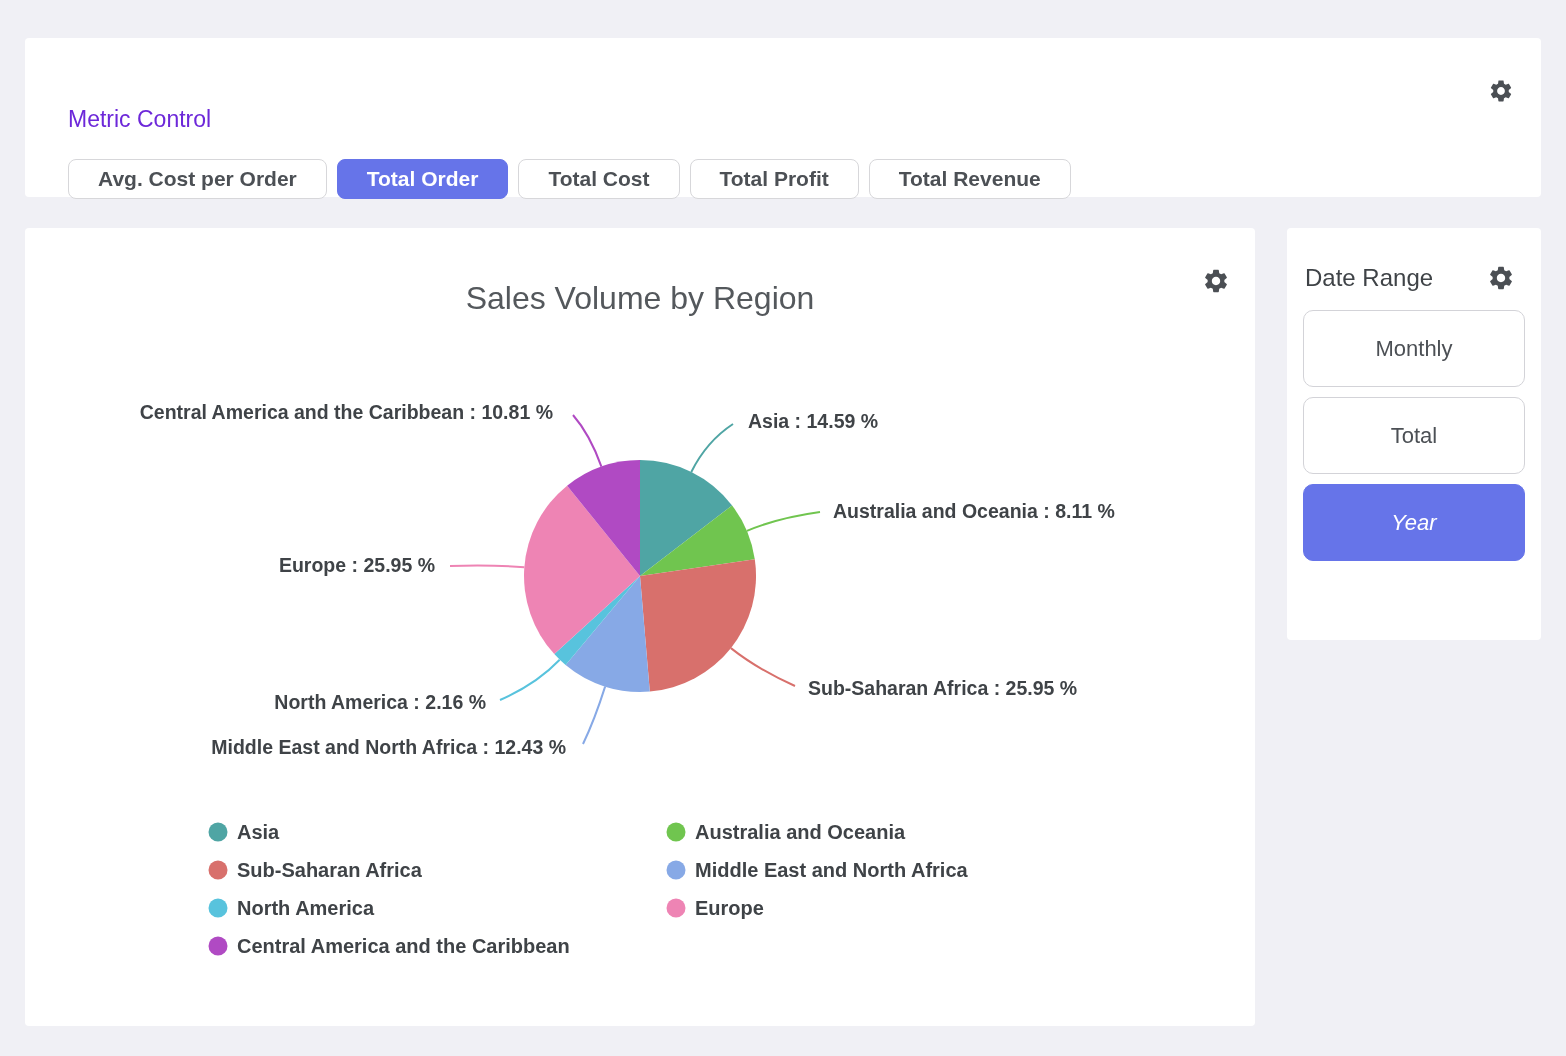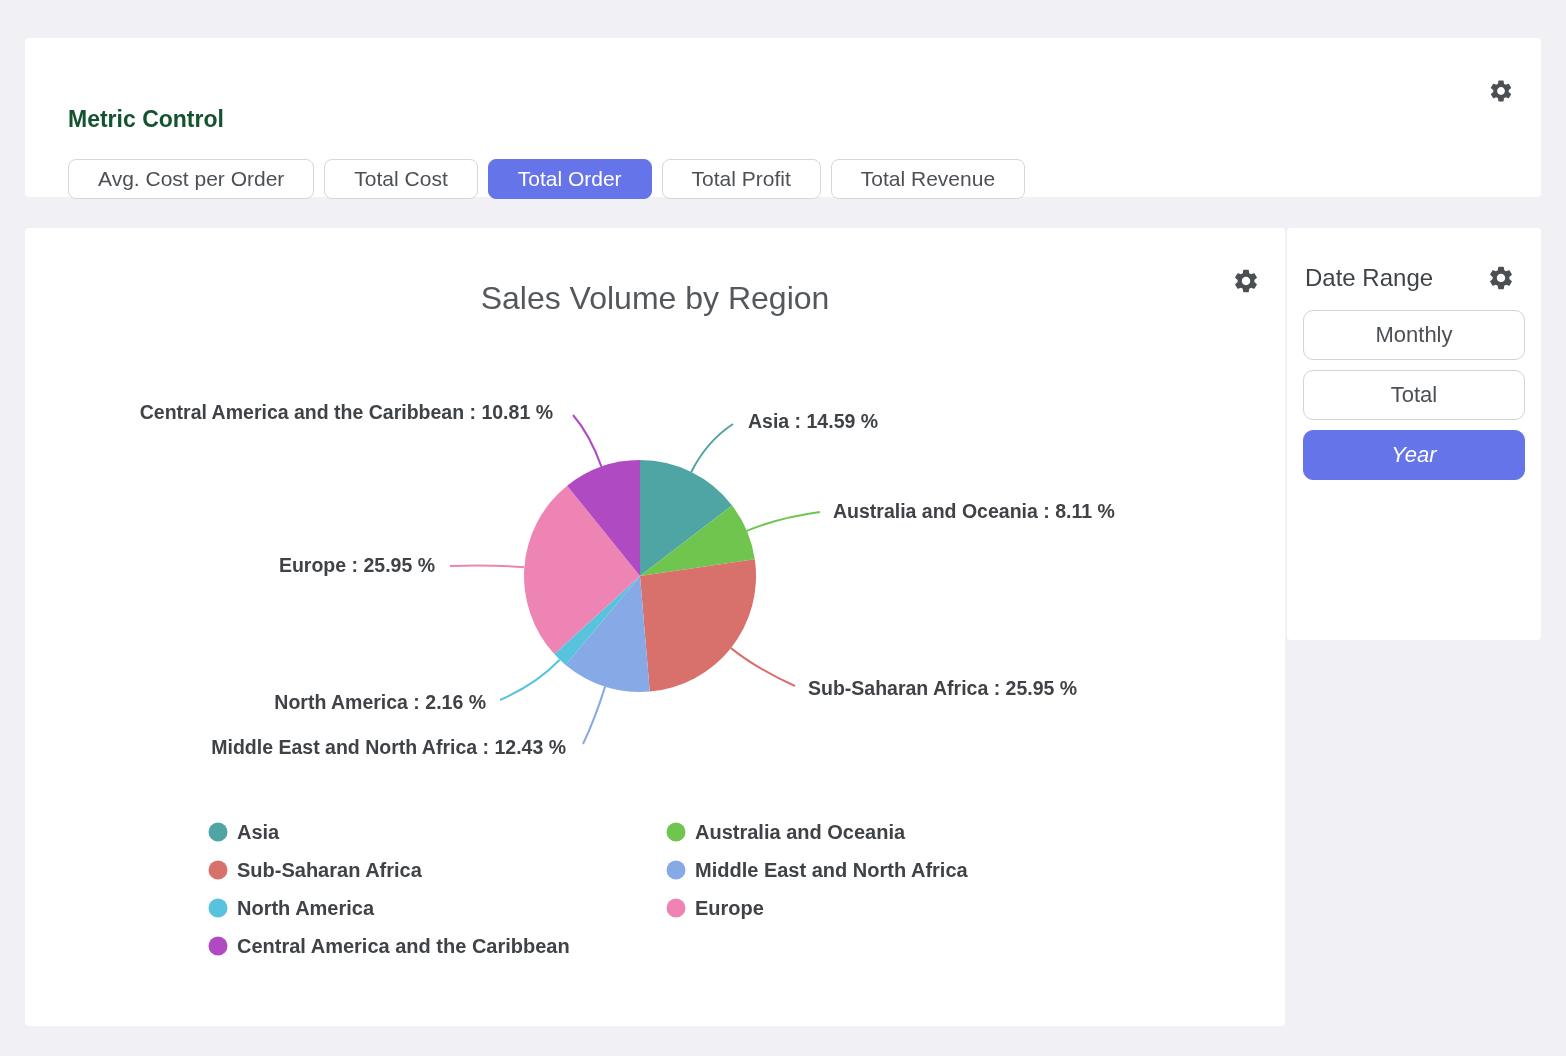--- a/index.html
+++ b/index.html
@@ -7,50 +7,50 @@
     width:1566px;height:1056px;
     background:#f0f0f5;
     font-family:"Liberation Sans", sans-serif;
     -webkit-font-smoothing:antialiased;
   }
   .page{position:relative;width:1566px;height:1056px;background:#f0f0f5;overflow:hidden;}
   .panel{position:absolute;background:#ffffff;border-radius:4px;}
 
   
   .metric-panel{left:25px;top:38px;width:1516px;height:159px;}
-  .metric-title{position:absolute;left:43px;top:68px;margin:0;font-size:23px;font-weight:700;color:#14532d;}
+  .metric-title{position:absolute;left:43px;top:68px;margin:0;font-size:23px;font-weight:400;color:#6d28d9;}
   .metric-gear{position:absolute;right:27px;top:40px;}
   .btn-row{position:absolute;left:43px;top:121px;display:flex;gap:10px;}
   .mbtn{
     height:40px;padding:0 29px;font-size:21px;color:#4c5055;
     background:#fff;border:1px solid #d7d7da;border-radius:8px;
-    font-family:inherit;cursor:pointer;white-space:nowrap;
+    font-family:inherit;cursor:pointer;white-space:nowrap;font-weight:bold;
   }
   .mbtn.selected{background:#6674e9;border-color:#6674e9;color:#ffffff;}
 
   
-  .chart-panel{left:25px;top:228px;width:1230px;height:798px;padding-left:30px;}
+  .chart-panel{left:25px;top:228px;width:1230px;height:798px;}
   .chart-title{
     position:absolute;left:0;top:52px;width:100%;margin:0;
     text-align:center;font-size:32px;font-weight:400;color:#54585c;
   }
   .chart-gear{position:absolute;right:25px;top:39px;}
   #pie-svg{position:absolute;left:0;top:0;width:1230px;height:798px;}
   #pie-svg text{font-family:"Liberation Sans", sans-serif;font-weight:bold;fill:#3f4347;}
   #pie-svg text.pie-label{font-size:19.5px;}
   #pie-svg text.legend-label{font-size:20px;}
   #pie-svg path.leader{fill:none;stroke-width:2;}
 
   
   .date-panel{left:1287px;top:228px;width:254px;height:412px;}
   .date-head{position:absolute;left:18px;right:26px;top:36px;display:flex;justify-content:space-between;align-items:flex-start;}
   .date-head h2{margin:0;font-size:24px;font-weight:400;color:#3f4347;}
   .date-btns{position:absolute;left:16px;top:82px;width:222px;display:flex;flex-direction:column;gap:10px;}
   .dbtn{
-    height:50px;font-size:22px;color:#4c5055;background:#fff;
+    height:77px;font-size:22px;color:#4c5055;background:#fff;
     border:1px solid #d3d3d8;border-radius:10px;font-family:inherit;cursor:pointer;
   }
   .dbtn.selected{background:#6674e9;border-color:#6674e9;color:#ffffff;font-style:italic;}
 
   .gear{display:block;}
   .hidden-defs{position:absolute;width:0;height:0;overflow:hidden;}
 </style>
 </head>
 <body>
 
@@ -64,22 +64,22 @@
 
 <div class="page">
 
   <section class="panel metric-panel">
     <h2 class="metric-title">Metric Control</h2>
     <svg class="gear metric-gear" width="26" height="26" fill="#4b4f54">
         <use href="#gear"></use>
       </svg>
     <div class="btn-row" id="metric-buttons">
         <button class="mbtn">Avg. Cost per Order</button>
+        <button class="mbtn selected">Total Order</button>
         <button class="mbtn">Total Cost</button>
-        <button class="mbtn selected">Total Order</button>
         <button class="mbtn">Total Profit</button>
         <button class="mbtn">Total Revenue</button>
       </div>
   </section>
 
   <section class="panel chart-panel">
     <h1 class="chart-title">Sales Volume by Region</h1>
     <svg class="gear chart-gear" width="28" height="28" fill="#4b4f54">
         <use href="#gear"></use>
       </svg>

